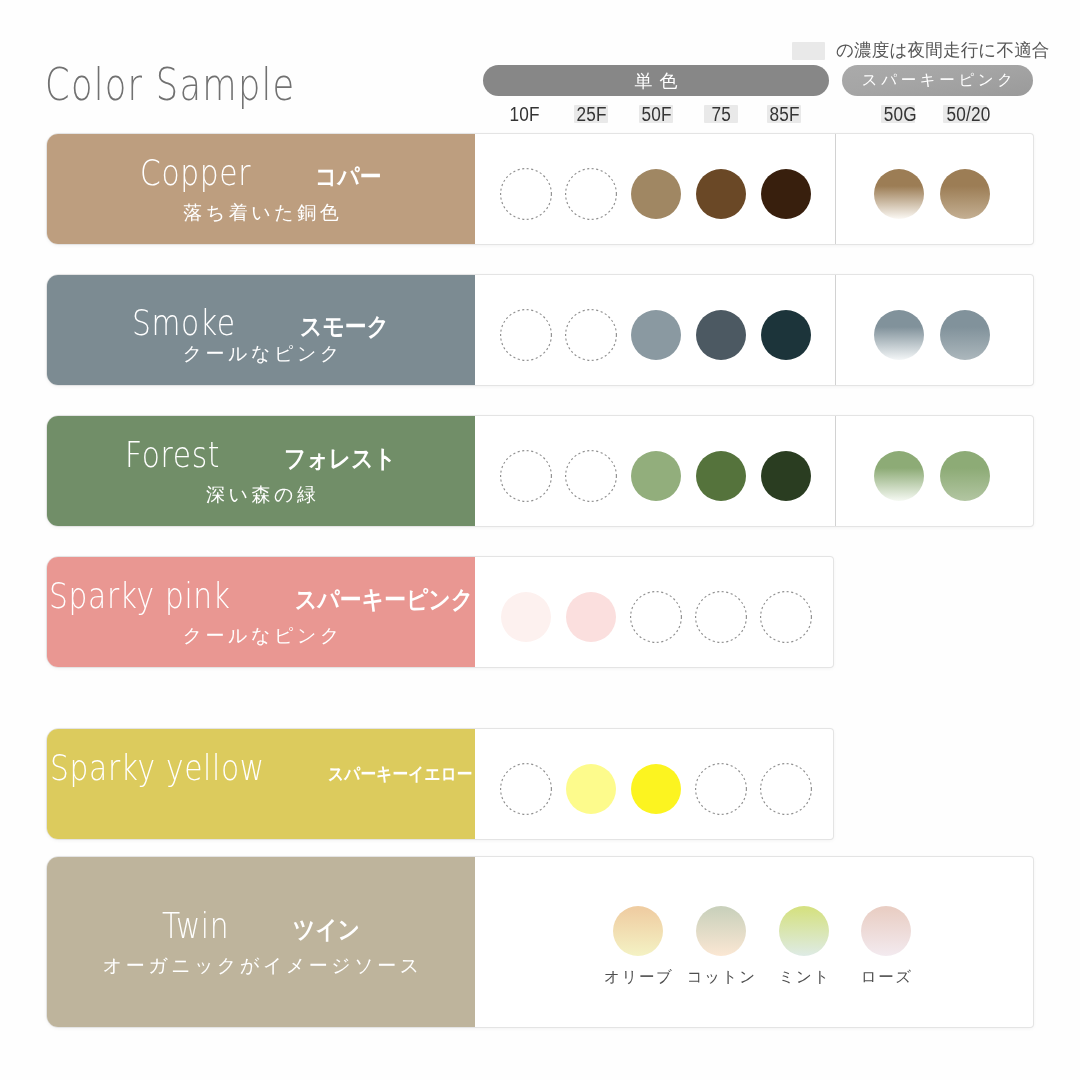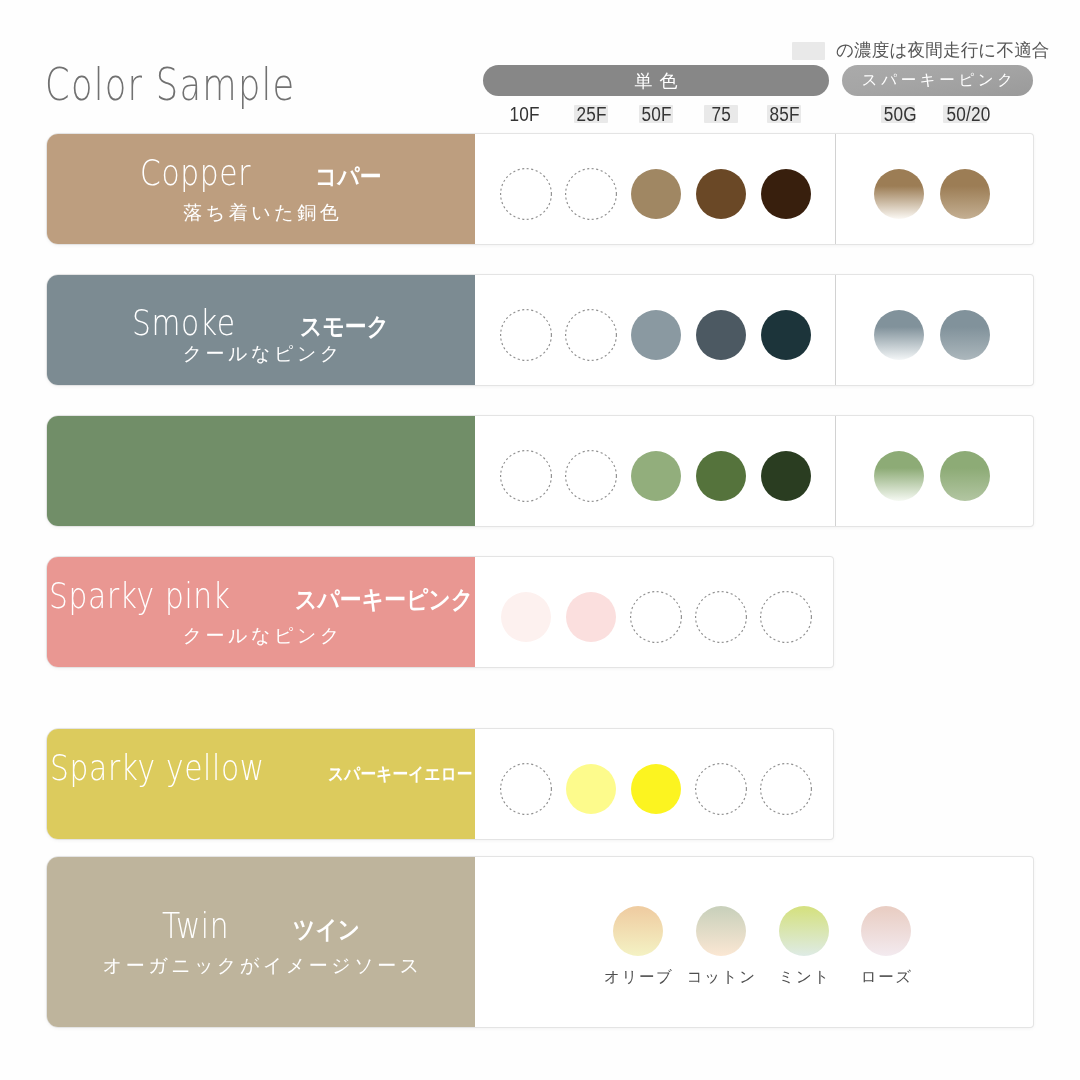--- a/index.html
+++ b/index.html
@@ -139,20 +139,28 @@
         </svg>
       </div>
     <div class="dot" style="left:609px;top:59.5px;background:#8a99a1"></div>
     <div class="dot" style="left:674px;top:59.5px;background:#4c5962"></div>
     <div class="dot" style="left:739px;top:59.5px;background:#1c343a"></div>
     <div class="dot" style="left:852px;top:59.5px;background:linear-gradient(180deg,#81929b 34%,#f2f5f6 99%)"></div>
     <div class="dot" style="left:918px;top:59.5px;background:linear-gradient(180deg,#81929b 34%,#aeb9be 103%)"></div>
   </div>
   <div class="row" style="top:416px;height:110px">
     <div class="band" style="background:#718e68"></div>
+    <div class="bandtext">
+      <div class="bt1">
+          <span class="en" style="width: 94.875px;"><i>Forest</i></span>
+          <span class="gap"></span>
+          <span class="jp" style="width: 112.23px;"><i>フォレスト</i></span>
+        </div>
+      <div class="bt2">深い森の緑</div>
+    </div>
     <div class="divider" style="left:788px"></div>
     <div class="dot empty" style="left:479px;top:59.5px">
         <svg width="54" height="54" viewBox="0 0 54 54">
           <circle cx="27" cy="27" r="25.4" fill="none" stroke="#909090" stroke-width="1.15" stroke-dasharray="2.1 2.5"></circle>
         </svg>
       </div>
     <div class="dot empty" style="left:544px;top:59.5px">
         <svg width="54" height="54" viewBox="0 0 54 54">
           <circle cx="27" cy="27" r="25.4" fill="none" stroke="#909090" stroke-width="1.15" stroke-dasharray="2.1 2.5"></circle>
         </svg>

